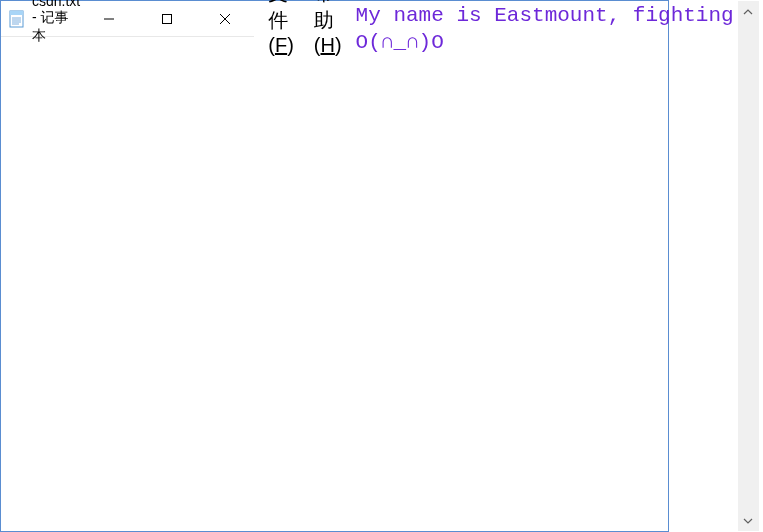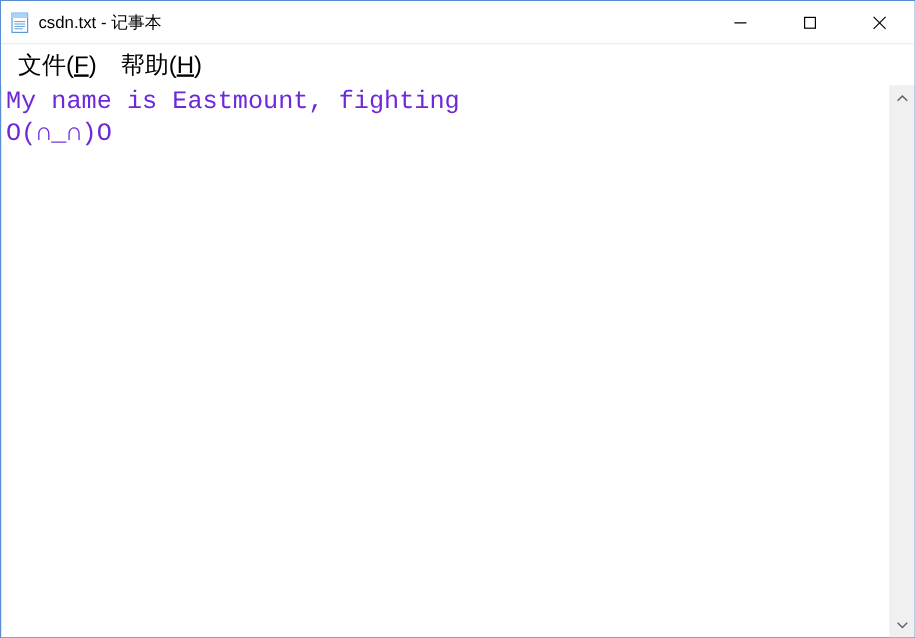--- a/index.html
+++ b/index.html
@@ -8,25 +8,25 @@
       box-sizing: border-box;
     }
     body {
       font-family: "Microsoft YaHei", "SimSun", sans-serif;
       background: #ffffff;
       width: 763px;
       height: 532px;
       overflow: hidden;
     }
     .window {
-      width: 763px;
+      width: 669px;
       height: 532px;
       border: 1px solid #5a8dd1;
       display: flex;
-      flex-direction: column;
+      flex-direction: row;
       background: #ffffff;
     }
     .titlebar {
       height: 36px;
       background: #ffffff;
       display: flex;
       align-items: center;
       padding-left: 7px;
       border-bottom: 1px solid #e8e8e8;
     }

